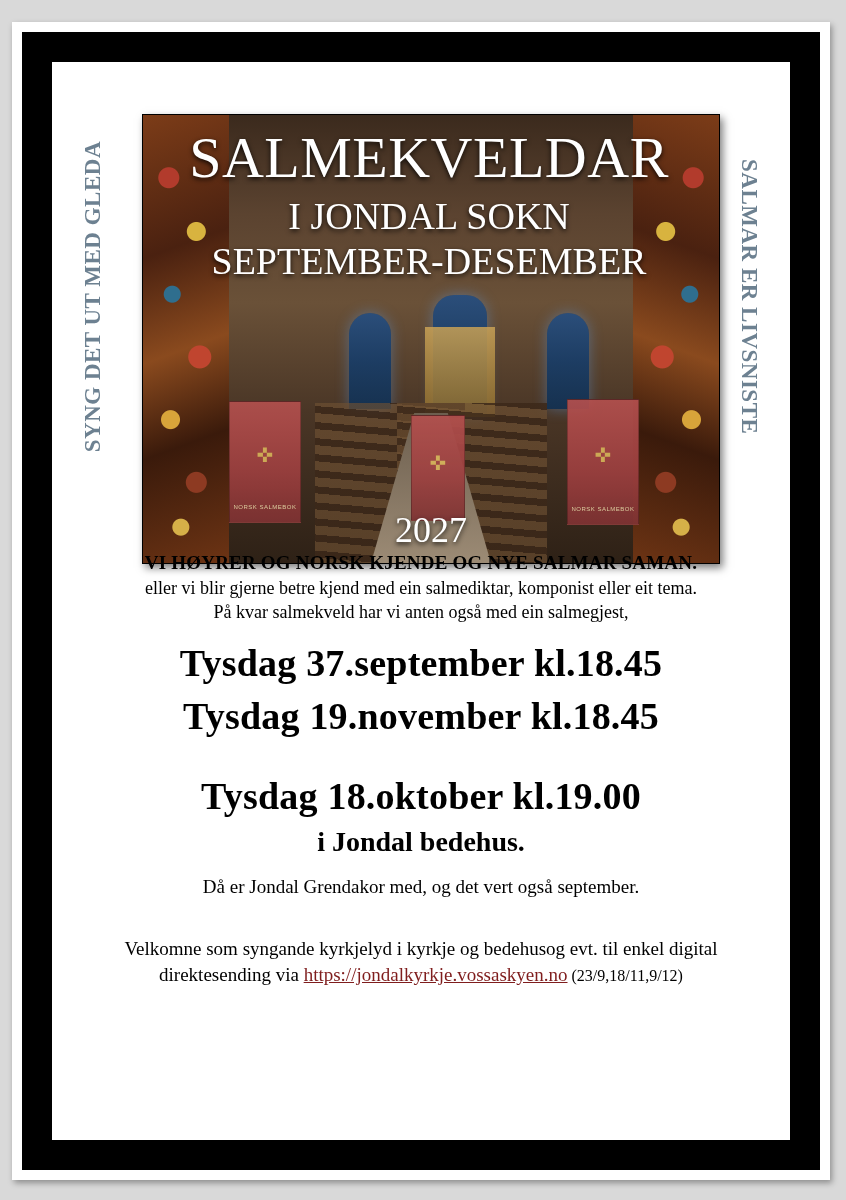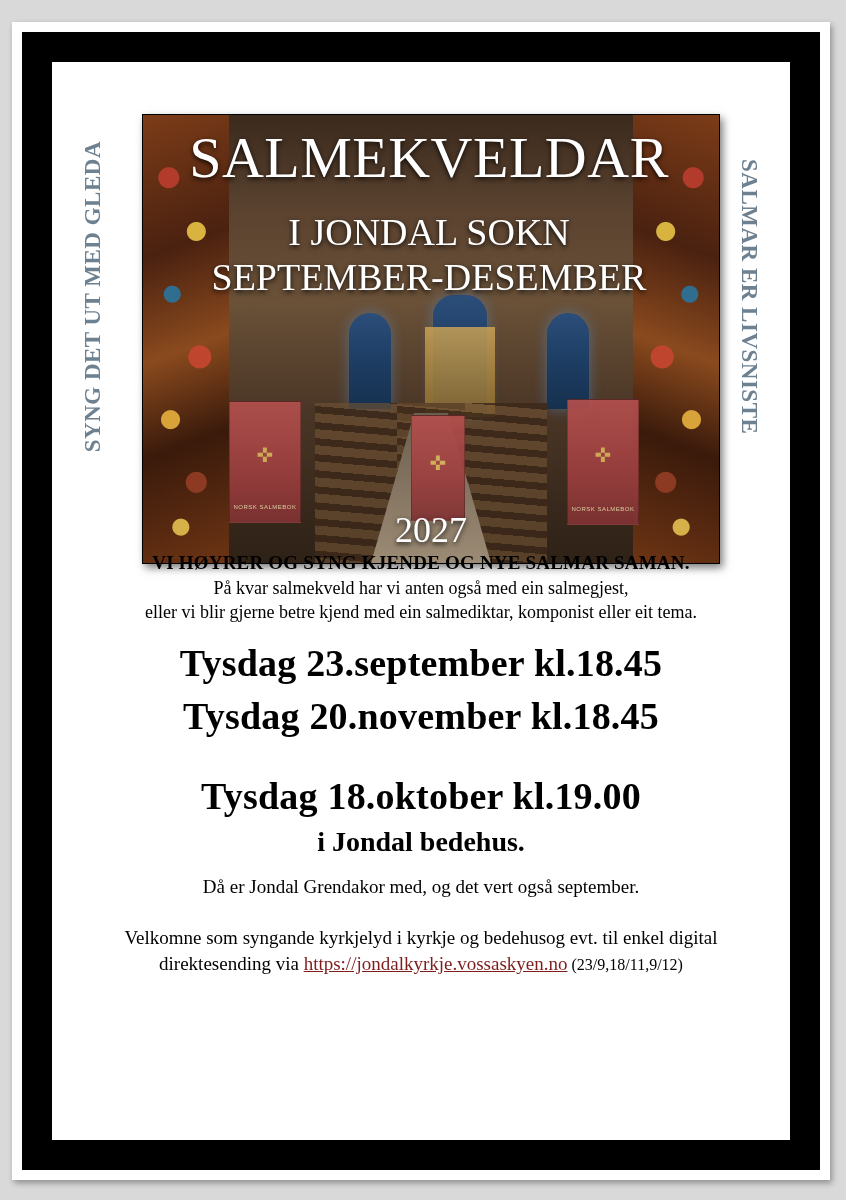--- a/index.html
+++ b/index.html
@@ -207,21 +207,21 @@
   }
   .t-main {
     font-size: 58px;
     line-height: 1.0;
     letter-spacing: 0.5px;
     font-weight: normal;
   }
   .t-sub1 {
     font-size: 38px;
     line-height: 1.25;
-    margin-top: 22px;
+    margin-top: 6px;
   }
   .t-sub2 {
     font-size: 38px;
     line-height: 1.1;
   }
   .t-year {
     position: absolute;
     left: 0; right: 0;
     bottom: 12px;
     text-align: center;
@@ -266,21 +266,21 @@
   .gap-small { height: 12px; }
 
   .note-line {
     font-size: 19px;
     line-height: 1.3;
     margin-top: 16px;
   }
   .closing {
     font-size: 19px;
     line-height: 1.35;
-    margin-top: 25px;
+    margin-top: 36px;
   }
   .link {
     color: #7f1d1d;
     text-decoration: underline;
   }
   .paren {
     font-size: 16px;
   }
 </style>
 </head>
@@ -330,28 +330,28 @@
             <div class="t-main">SALMEKVELDAR</div>
             <div class="t-sub1">I JONDAL SOKN</div>
             <div class="t-sub2">SEPTEMBER-DESEMBER</div>
           </div>
 
           <div class="t-year">2027</div>
         </div>
       </div>
 
       <div class="body-text">
-        <div class="lead">VI HØYRER OG SYNG KJENDE OG NYE SALMAR SAMAN.</div>
+        <div class="lead">VI HØYRER OG NORSK KJENDE OG NYE SALMAR SAMAN.</div>
+        <div class="sub-line">eller vi blir gjerne betre kjend med ein salmediktar, komponist eller eit tema.</div>
         <div class="sub-line">På kvar salmekveld har vi anten også med ein salmegjest,</div>
-        <div class="sub-line">eller vi blir gjerne betre kjend med ein salmediktar, komponist eller eit tema.</div>
 
         <div class="gap-small"></div>
 
-        <div class="date-line">Tysdag 23.september kl.18.45</div>
-        <div class="date-line">Tysdag 20.november kl.18.45</div>
+        <div class="date-line">Tysdag 37.september kl.18.45</div>
+        <div class="date-line">Tysdag 19.november kl.18.45</div>
 
         <div class="gap-big"></div>
 
         <div class="date-line">Tysdag 18.oktober kl.19.00</div>
         <div class="place-line">i Jondal bedehus.</div>
 
         <div class="note-line">Då er Jondal Grendakor med, og det vert også september.</div>
 
         <div class="closing">
           <div>Velkomne som syngande kyrkjelyd i kyrkje og bedehusog evt. til enkel digital</div>

